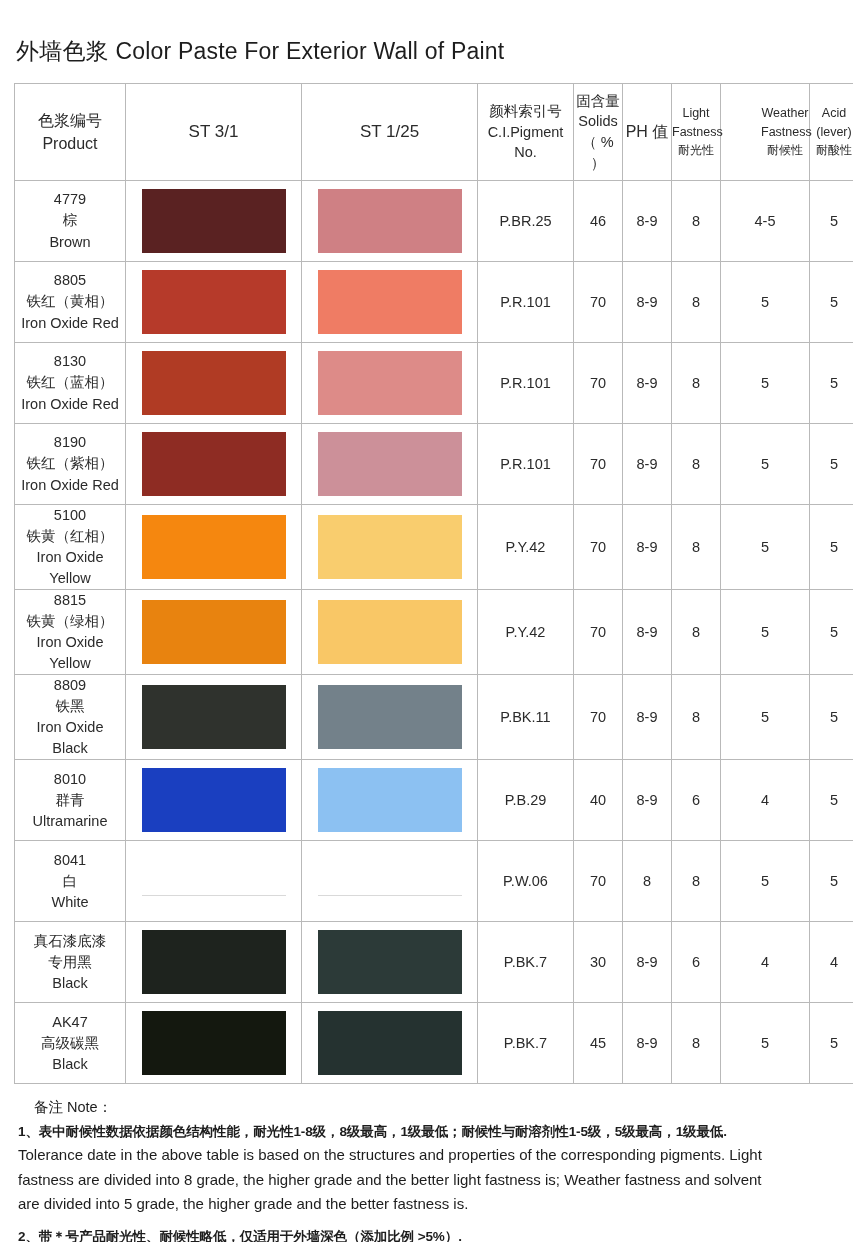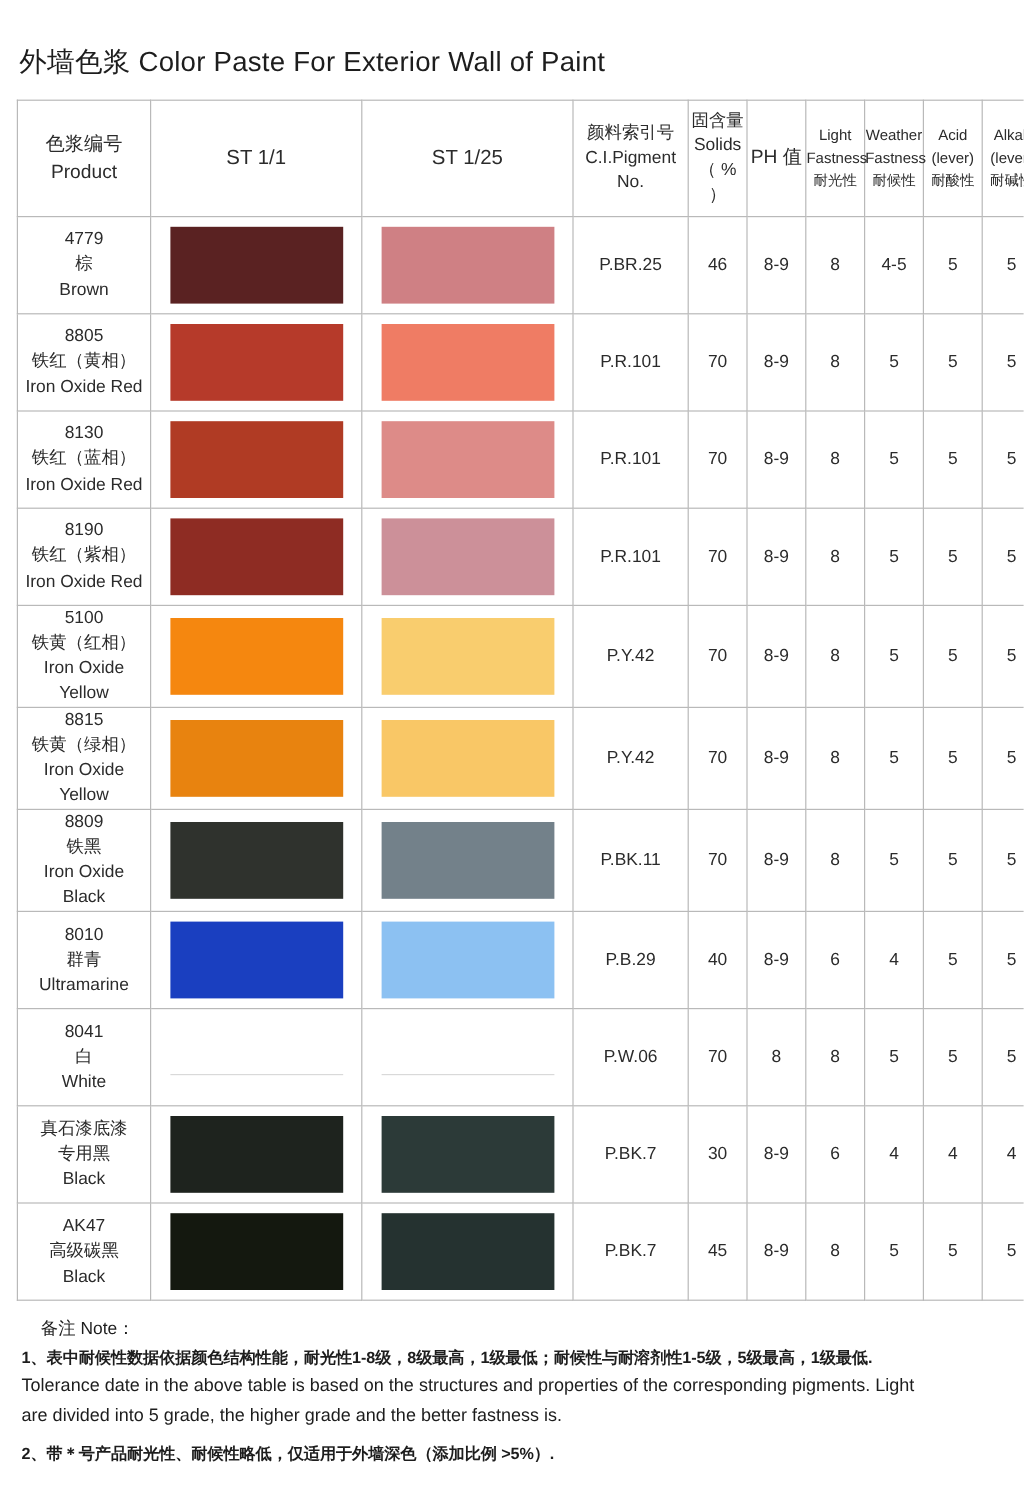--- a/index.html
+++ b/index.html
@@ -119,39 +119,39 @@
 
   <div class="doc-title">外墙色浆 Color Paste For Exterior Wall of Paint</div>
 
   <table class="spec">
     <thead>
       <tr>
         <td class="h-product" style="width:110px;">
           <span>色浆编号</span><br>
           <span>Product</span>
         </td>
-        <td class="h-st" style="width:175px;">ST 1/1</td>
+        <td class="h-st" style="width:175px;">ST 3/1</td>
         <td class="h-st" style="width:175px;">ST 1/25</td>
         <td class="h-pig" style="width:95px;">
           <span>颜料索引号</span><br>
           <span>C.I.Pigment</span><br>
           <span>No.</span>
         </td>
         <td class="h-solids" style="width:48px;">
           <span>固含量</span><br>
           <span>Solids</span><br>
           <span>（ % ）</span>
         </td>
         <td class="h-ph" style="width:48px;">PH 值</td>
         <td class="h-small" style="width:48px;margin-left:16px;">
           <span>Light</span><br>
           <span>Fastness</span><br>
           <span class="cn">耐光性</span>
         </td>
-        <td class="h-small" style="width:48px;">
+        <td class="h-small" style="width:48px;padding-left:40px;">
           <span>Weather</span><br>
           <span>Fastness</span><br>
           <span class="cn">耐候性</span>
         </td>
         <td class="h-small" style="width:48px;">
           <span>Acid</span><br>
           <span>(lever)</span><br>
           <span class="cn">耐酸性</span>
         </td>
         <td class="h-small" style="width:48px;">
@@ -429,19 +429,20 @@
           <td class="c-num">5</td>
           <td class="c-num">5</td>
         </tr>
       </tbody>
   </table>
 
   <div class="notes">
     <div class="note-head">备注 Note：</div>
     <div class="cn-line">1、表中耐候性数据依据颜色结构性能，耐光性1-8级，8级最高，1级最低；耐候性与耐溶剂性1-5级，5级最高，1级最低.</div>
     <div class="en-line">Tolerance date in the above table is based on the structures and properties of the corresponding pigments. Light</div>
+    <div class="en-line">fastness are divided into 8 grade, the higher grade and the better light fastness is; Weather fastness and solvent</div>
     <div class="en-line">are divided into 5 grade, the higher grade and the better fastness is.</div>
     <div class="gap"></div>
     <div class="cn-line">2、带＊号产品耐光性、耐候性略低，仅适用于外墙深色（添加比例 &gt;5%）.</div>
 
   </div>
 
 </div>
 
 </body></html>

